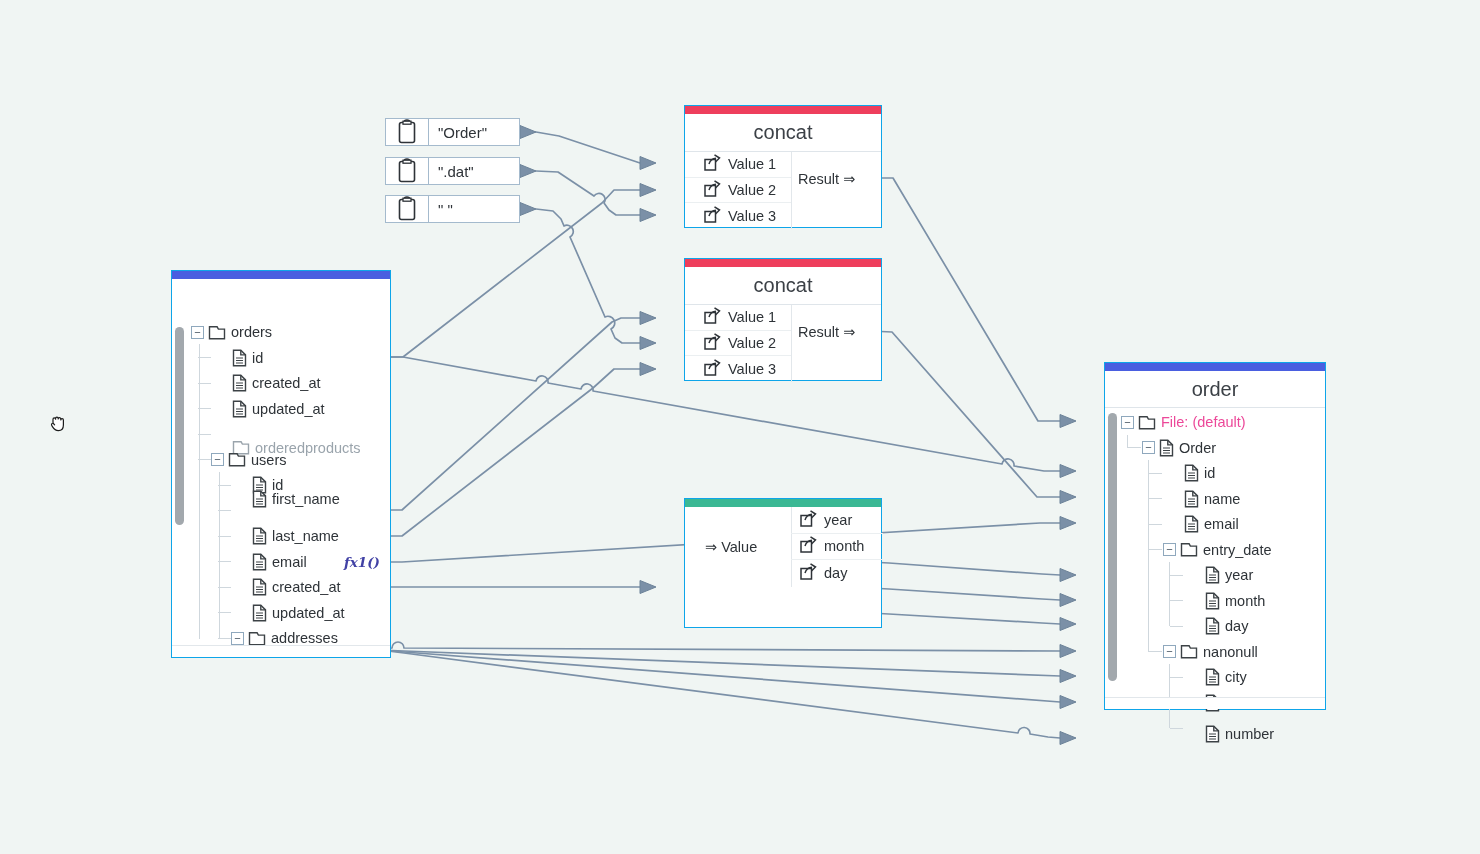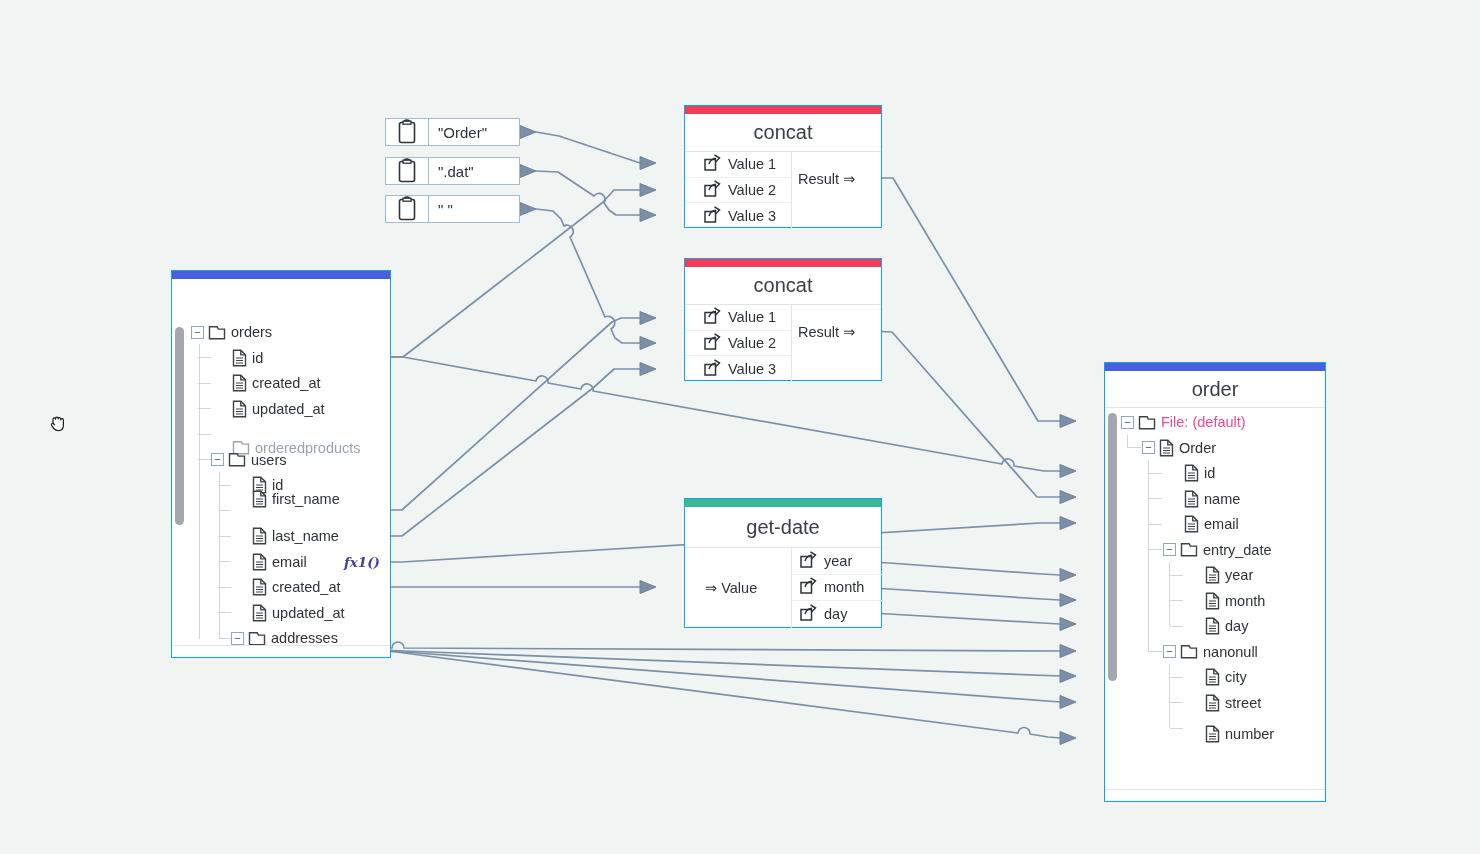--- a/index.html
+++ b/index.html
@@ -199,21 +199,20 @@
             <span class="rowlabel">Value 3</span>
           </div>
       </div>
       <div class="fcol-border" style="left:106px;"></div>
       <div class="resultcell" style="left:113px;top:19px;"><span>Result</span> <span>⇒</span></div>
     </div>
   </div>
 
   <div class="box fn" style="left:656px;top:498px;width:198px;height:130px;">
     <div class="bar green"></div>
-    <div class="ftitle" style="height:40px;">get-date</div>
     <div class="fbody" style="height:80px;">
       <div class="resultcell" style="left:20px;top:32px;"><span>⇒</span> <span>Value</span></div>
       <div class="fcol-border" style="left:106px;"></div>
       <div style="position:absolute;left:106px;top:0;width:92px;">
         <div class="frow" style="height:26.6px;padding-left:8px;">
             <span><svg width="20" height="19" viewBox="0 0 20 19">
                 <rect x="2" y="6.5" width="10.5" height="10.5" fill="#fff" stroke="#2e3338" stroke-width="1.5"></rect>
                 <path d="M6 11 C7 7.5 9.5 5.5 13 5.3" fill="none" stroke="#2e3338" stroke-width="1.5"></path>
                 <path d="M11.5 1.8 L16.5 5 L12.5 9" fill="none" stroke="#2e3338" stroke-width="1.5"></path>
               </svg></span>
@@ -388,21 +387,21 @@
         <span class="exp">−</span>
         <span style="display:inline-flex">
           <svg width="18" height="15" viewBox="0 0 18 15" style="flex:none">
             <path d="M1.5 13.8 V1.8 h7.6 l1.3 2.3 h6.1 V13.8 z" fill="#fff" stroke="#3c4246" stroke-width="1.4"></path>
           </svg>
         </span>
         <span class="lbl  ">addresses</span>
       </div>
     </div>
 
-  <div class="box tree" id="tgt-box" style="left:1076px;top:362px;width:222px;height:440px;">
+  <div class="box tree" id="tgt-box" style="left:1076px;top:362px;width:222px;height:348px;">
     <div class="bar blue"></div>
     <div class="ftitle">order</div>
     <div class="thumb" style="left:3px;top:50px;height:268px;"></div>
     <div class="bstrip"></div>
   <div class="vguide" style="left: 22px; top: 72px; height: 13px;"></div>
       <div class="vguide" style="left: 43px; top: 97px; height: 192px;"></div>
       <div class="vguide" style="left: 64px; top: 199px; height: 64px;"></div>
       <div class="vguide" style="left: 64px; top: 301px; height: 64px;"></div>
       <div class="trow" style="left: 16px; top: 46.5px; width: 200px;">
         <span class="exp">−</span>

